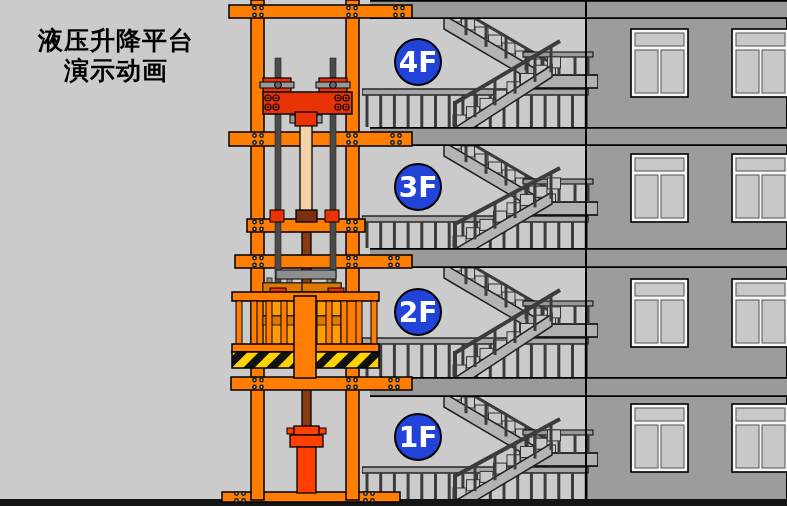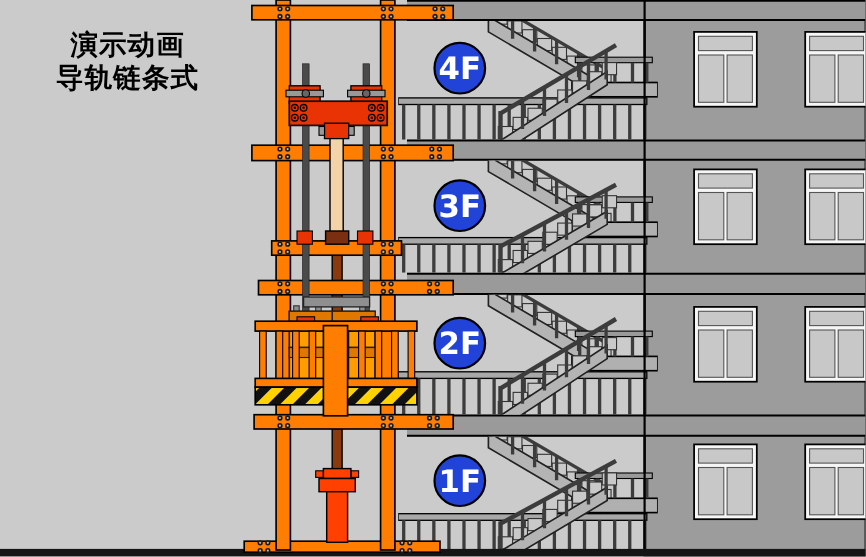--- a/index.html
+++ b/index.html
@@ -615,16 +615,16 @@
       </g>
       <g>
         <rect x="287" y="428" width="7" height="6" fill="#ff4000" stroke="#000000" stroke-width="1"></rect>
         <rect x="319" y="428" width="7" height="6" fill="#ff4000" stroke="#000000" stroke-width="1"></rect>
         <rect x="294" y="426" width="25" height="9" fill="#ff4000" stroke="#000000" stroke-width="1.3"></rect>
         <rect x="290" y="435" width="33" height="12" fill="#ff4000" stroke="#000000" stroke-width="1.3"></rect>
         <rect x="297" y="447" width="19" height="46" fill="#ff4000" stroke="#000000" stroke-width="1.3"></rect>
       </g>
     </svg>
   <div class="title">
+    <div>液压升降平台</div>
     <div>演示动画</div>
-    <div>导轨链条式</div>
   </div>
 </div>
 
 </body></html>

